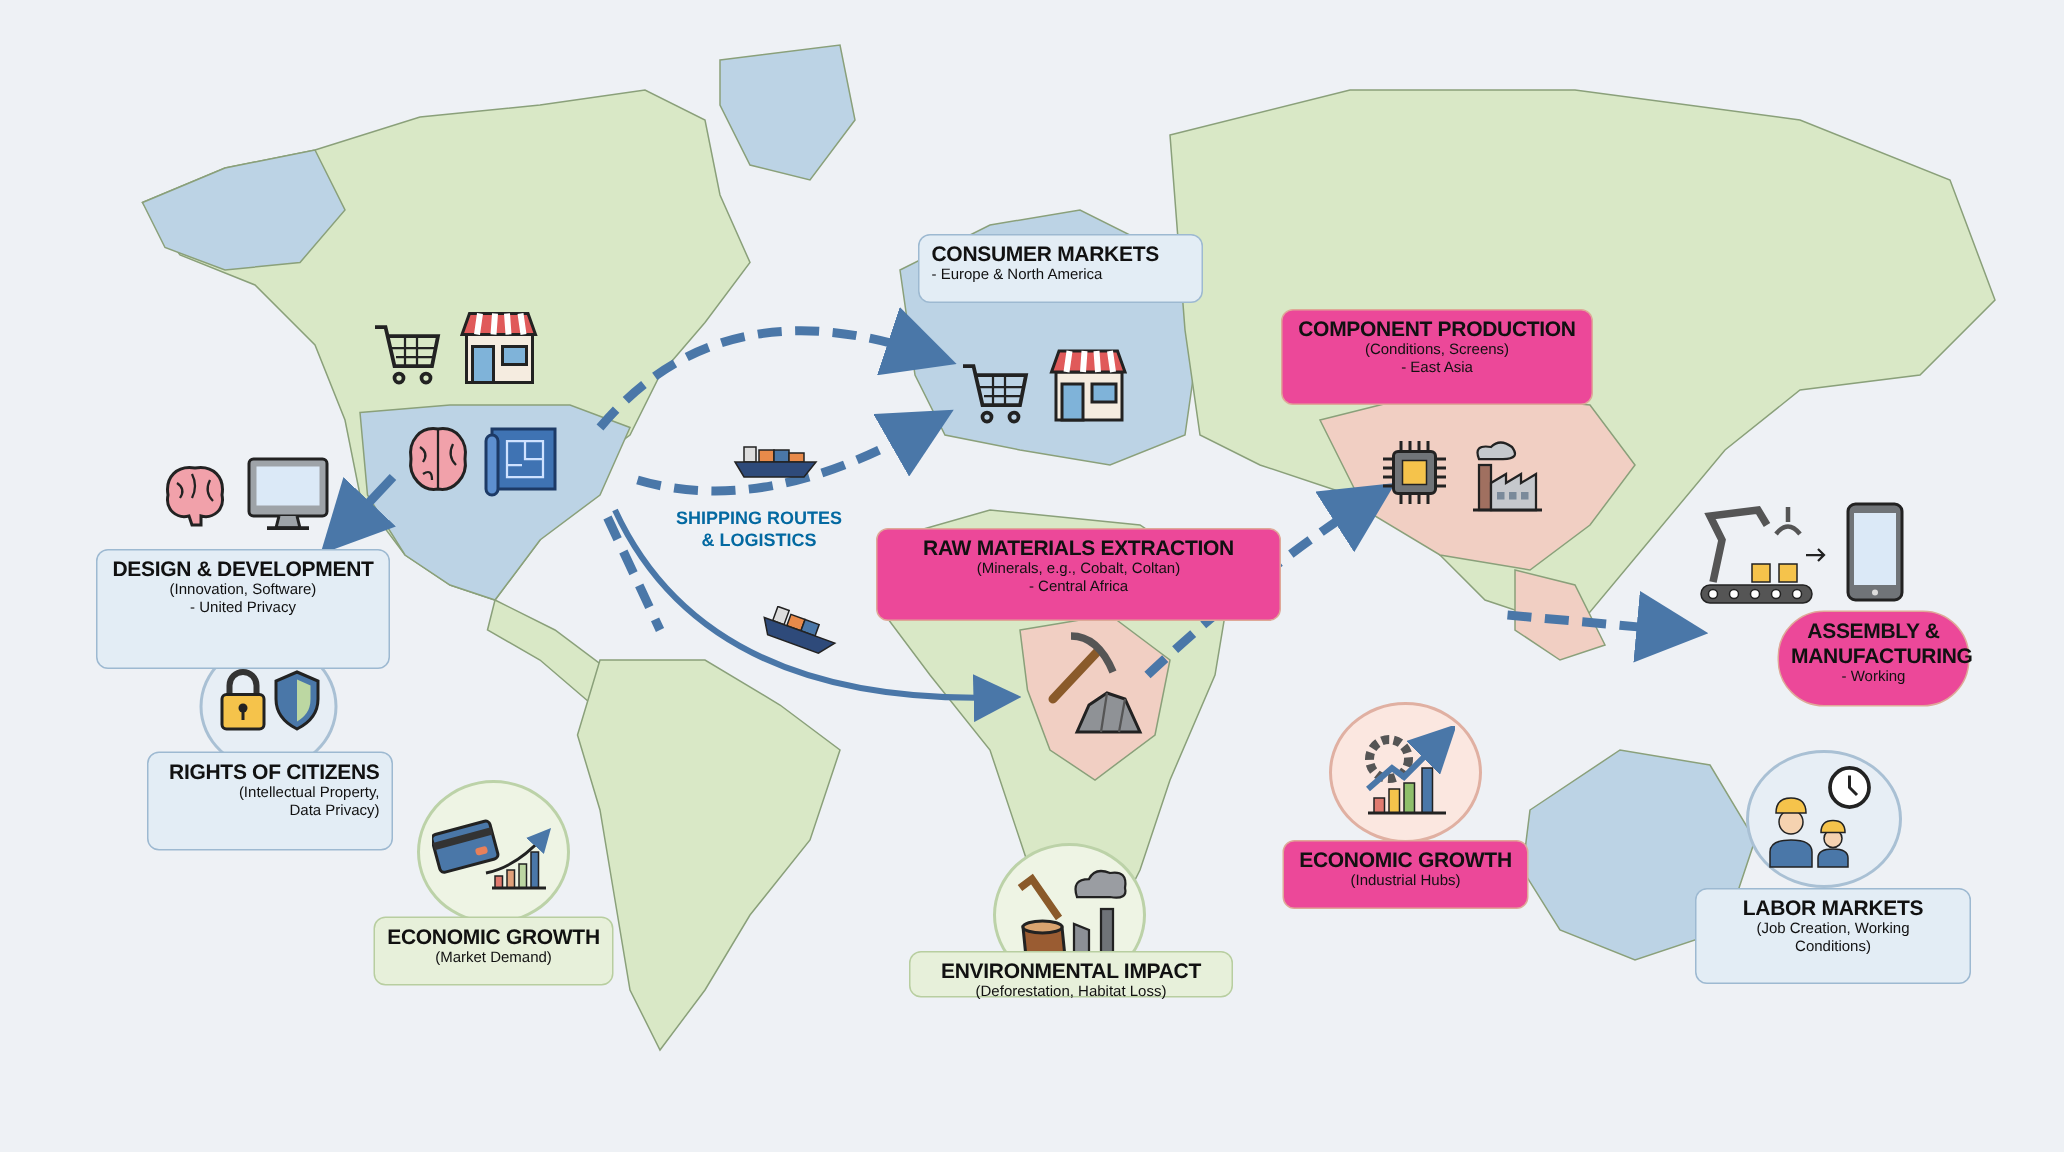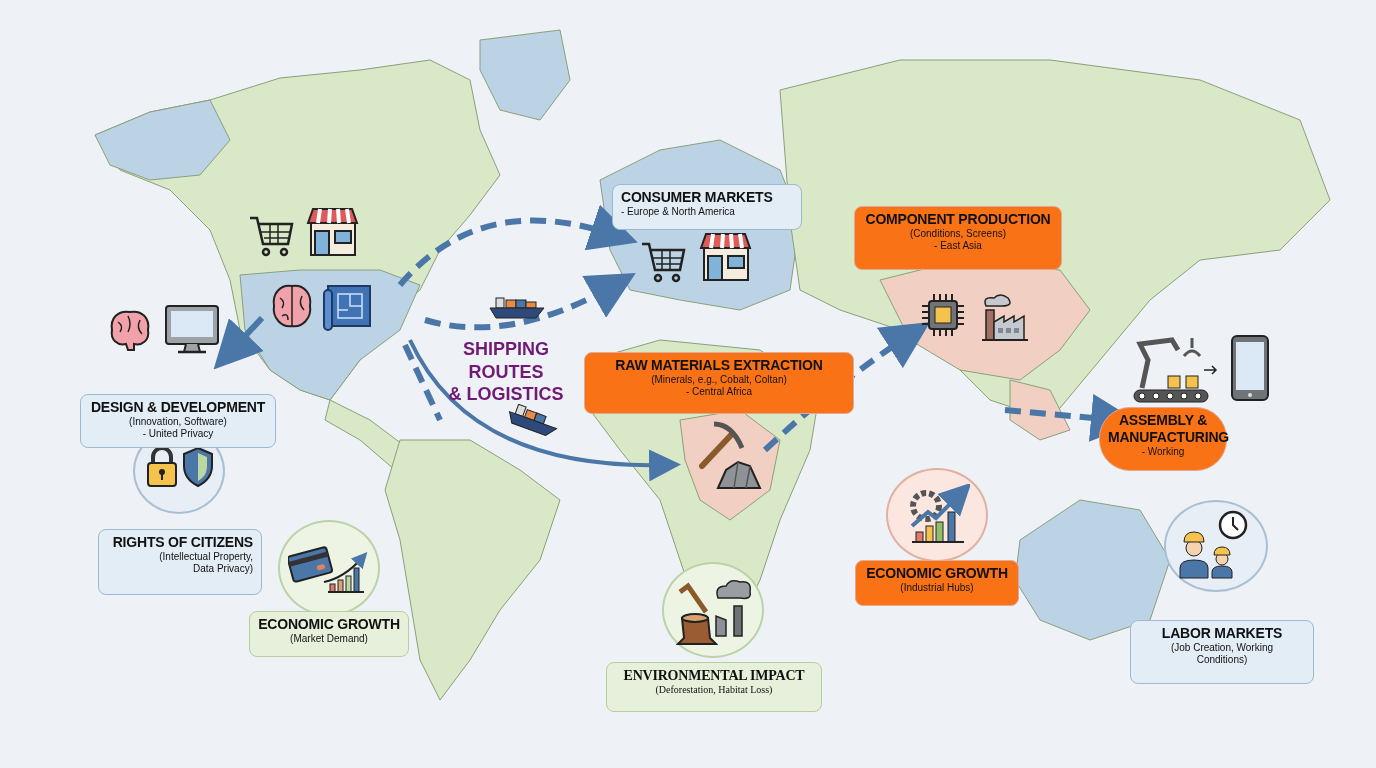--- a/index.html
+++ b/index.html
@@ -1,29 +1,29 @@
 <!DOCTYPE html>
 <html><head>
 <meta charset="utf-8">
 <style>
   html,body{margin:0;padding:0;}
   body{width:1376px;height:768px;overflow:hidden;background:#eef1f5;font-family:"Liberation Sans",sans-serif;position:relative;}
   #map{position:absolute;left:0;top:0;width:1376px;height:768px;}
   .box{position:absolute;border:1.5px solid;border-radius:8px;text-align:center;padding:4px 8px;box-sizing:border-box;color:#111;line-height:1.22;font-family:"Liberation Sans",sans-serif;}
   .box .t{font-weight:bold;font-size:14px;letter-spacing:-0.2px;}
   .box .s{font-size:10px;}
-  .blue{background:#e3edf5;border-color:#9db9d1;margin-top:28px;}
-  .red{background:#f97316;border-color:#dfa898;}
+  .blue{background:#e3edf5;border-color:#9db9d1;}
+  .red{background:#ec4899;border-color:#dfa898;}
   .green{background:#e7f0da;border-color:#b8cea0;}
   .circle{position:absolute;border-radius:50%;border:2px solid;box-sizing:border-box;}
   .c-blue{background:#e7eef5;border-color:#a9c0d4;}
   .c-red{background:#fbe7e0;border-color:#e0b0a2;}
   .c-green{background:#eef4e4;border-color:#bcd2a8;}
   .icon{position:absolute;}
-  .lbl{position:absolute;font-weight:bold;font-size:18px;text-align:center;line-height:1.25;color:#701a75;}
+  .lbl{position:absolute;font-weight:bold;font-size:12px;text-align:center;line-height:1.25;color:#0369a1;}
 </style>
 </head>
 <body>
 
 <svg id="map" viewBox="0 0 1376 768" xmlns="http://www.w3.org/2000/svg">
   <defs>
     <marker id="ah" markerWidth="8" markerHeight="8" refX="4" refY="4" orient="auto" markerUnits="strokeWidth">
       <path d="M0,0 L8,4 L0,8 Z" fill="#4a77a8"></path>
     </marker>
   </defs>
@@ -248,33 +248,33 @@
   <div class="s">(Conditions, Screens)</div>
   <div class="s">- East Asia</div>
 </div>
 
 <div class="box red" style="left:584px;top:352px;width:270px;height:62px;">
   <div class="t">RAW MATERIALS EXTRACTION</div>
   <div class="s">(Minerals, e.g., Cobalt, Coltan)</div>
   <div class="s">- Central Africa</div>
 </div>
 
-<div class="box blue" style="left:80px;top:366px;width:196px;height:54px;">
+<div class="box blue" style="left:64px;top:366px;width:196px;height:80px;">
   <div class="t">DESIGN &amp; DEVELOPMENT</div>
   <div class="s">(Innovation, Software)</div>
   <div class="s">- United Privacy</div>
 </div>
 
 <div class="box blue" style="left:98px;top:501px;width:164px;height:66px;text-align:right;">
   <div class="t">RIGHTS OF CITIZENS</div>
   <div class="s">(Intellectual Property,</div>
   <div class="s">Data Privacy)</div>
 </div>
 
-<div class="box red" style="left:1099px;top:407px;width:128px;height:64px;border-radius:31px;">
+<div class="box red" style="left:1185px;top:407px;width:128px;height:64px;border-radius:31px;">
   <div class="t">ASSEMBLY &amp;</div>
   <div class="t">MANUFACTURING</div>
   <div class="s">- Working</div>
 </div>
 
 <div class="box blue" style="left:1130px;top:592px;width:184px;height:64px;">
   <div class="t">LABOR MARKETS</div>
   <div class="s">(Job Creation, Working</div>
   <div class="s">Conditions)</div>
 </div>
@@ -282,21 +282,21 @@
 <div class="box red" style="left:855px;top:560px;width:164px;height:46px;">
   <div class="t">ECONOMIC GROWTH</div>
   <div class="s">(Industrial Hubs)</div>
 </div>
 
 <div class="box green" style="left:249px;top:611px;width:160px;height:46px;">
   <div class="t">ECONOMIC GROWTH</div>
   <div class="s">(Market Demand)</div>
 </div>
 
-<div class="box green" style="left:606px;top:662px;width:216px;height:50px;font-family:Liberation Serif, serif;">
+<div class="box green" style="left:606px;top:634px;width:216px;height:31px;">
   <div class="t">ENVIRONMENTAL IMPACT</div>
   <div class="s">(Deforestation, Habitat Loss)</div>
 </div>
 
 <div class="lbl" style="left:446px;top:338px;width:120px;">
   <div>SHIPPING ROUTES</div>
   <div>&amp; LOGISTICS</div>
 </div>
 
 </body></html>

